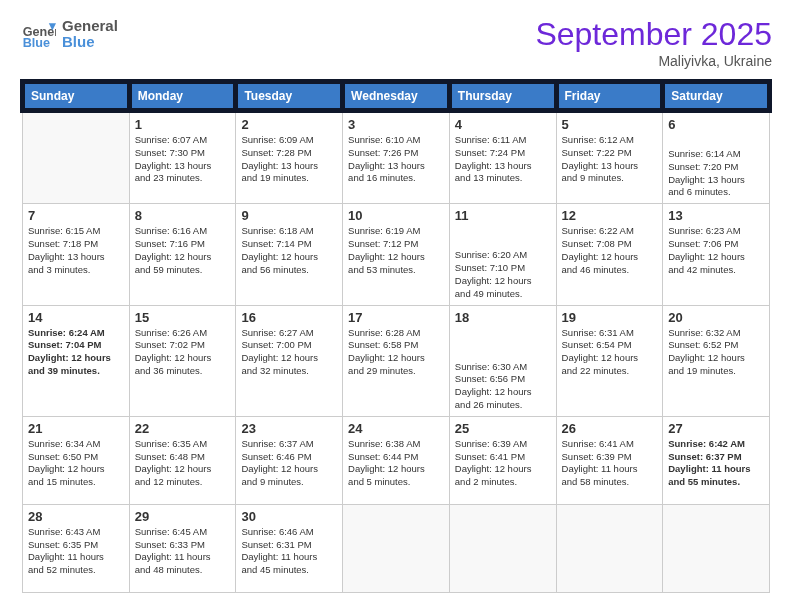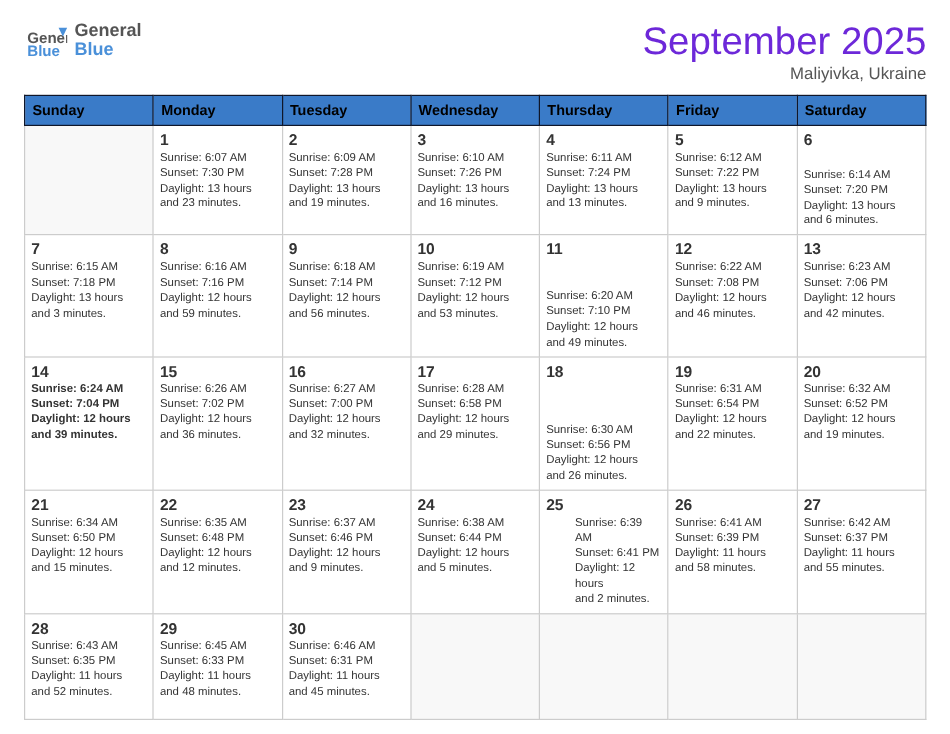--- a/index.html
+++ b/index.html
@@ -52,26 +52,26 @@
     }
 
     .calendar {
       width: 100%;
       border-collapse: collapse;
       table-layout: fixed;
     }
 
     .calendar th {
       background: #3a7bc8;
-      color: #000000;
+      color: #ffffff;
       font-size: 12px;
       font-weight: bold;
       padding: 5px 6px;
       text-align: left;
-      border: 1px solid #0f172a;
+      border: 5px solid #0f172a;
     }
 
     .calendar td {
       border: 1px solid #ccc;
       vertical-align: top;
       padding: 4px 5px;
       height: 88px;
       font-size: 10px;
       color: #333;
       background: #fff;
@@ -304,35 +304,35 @@
           </td>
           <td>
             <span class="day-number">24</span>
             <div class="day-info" style="white-space: pre-line;">Sunrise: 6:38 AM
 Sunset: 6:44 PM
 Daylight: 12 hours
 and 5 minutes.</div>
           </td>
           <td>
             <span class="day-number">25</span>
-            <div class="day-info" style="white-space: pre-line; margin-left: 24px;">Sunrise: 6:39 AM
+            <div class="day-info" style="white-space: pre-line;">Sunrise: 6:39 AM
 Sunset: 6:41 PM
 Daylight: 12 hours
 and 2 minutes.</div>
           </td>
           <td>
             <span class="day-number">26</span>
             <div class="day-info" style="white-space: pre-line;">Sunrise: 6:41 AM
 Sunset: 6:39 PM
 Daylight: 11 hours
 and 58 minutes.</div>
           </td>
           <td>
             <span class="day-number">27</span>
-            <div class="day-info" style="white-space: pre-line;">Sunrise: 6:42 AM
+            <div class="day-info" style="white-space: pre-line; font-weight: bold;">Sunrise: 6:42 AM
 Sunset: 6:37 PM
 Daylight: 11 hours
 and 55 minutes.</div>
           </td>
         </tr>
         <tr>
           <td>
             <span class="day-number">28</span>
             <div class="day-info" style="white-space: pre-line;">Sunrise: 6:43 AM
 Sunset: 6:35 PM

